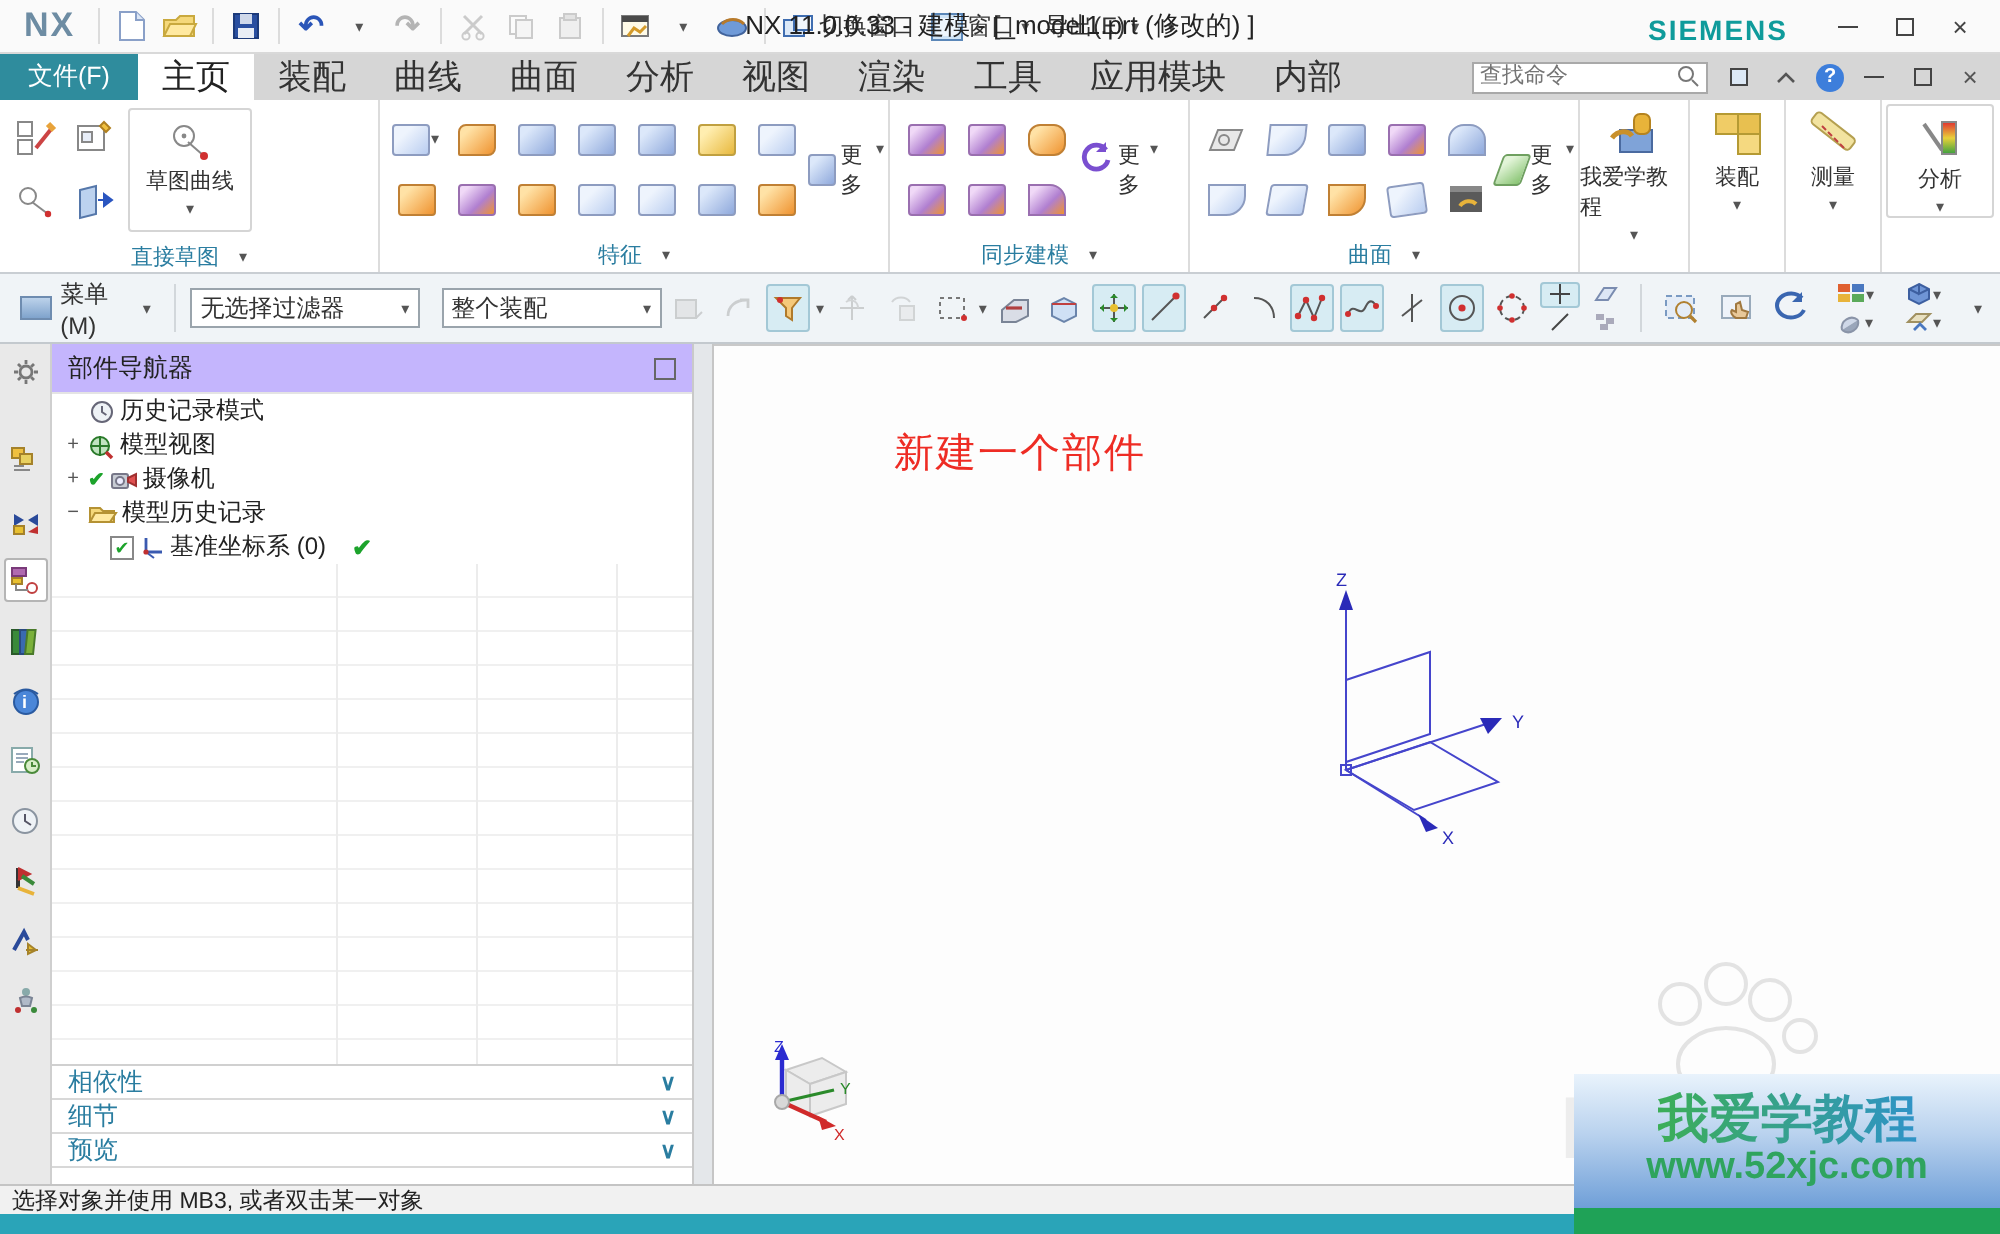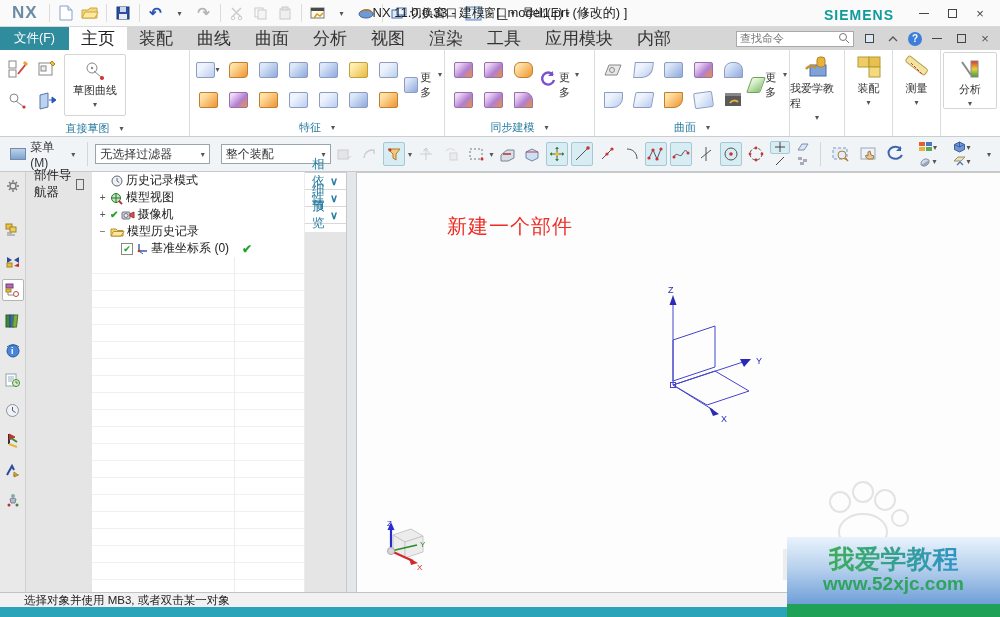--- a/index.html
+++ b/index.html
@@ -62,21 +62,21 @@
   .t2right{margin-left:auto;display:flex;align-items:center;gap:4px;padding-right:4px}
 
   
   .main{position:absolute;left:0;top:172px;width:1000px;height:420px;display:flex}
   .leftstrip{width:26px;background:#e9e9e9;border-right:1px solid #cfcfcf;display:flex;flex-direction:column;align-items:center;padding-top:3px;gap:8px}
   .lsbtn{width:22px;height:22px;display:flex;align-items:center;justify-content:center;border-radius:2px}
   .lsbtn.active{background:#fff;border:1px solid #b5b5b5}
   .lsbtn svg{display:block}
   .strip-gap{height:6px}
 
-  .panel{width:321px;background:#e5e5e5;border-right:1px solid #c9c9c9;display:flex;flex-direction:row;position:relative}
+  .panel{width:321px;background:#c4b5fd;border-right:1px solid #c9c9c9;display:flex;flex-direction:column;position:relative}
   .panelhead{height:25px;display:flex;align-items:center;justify-content:space-between;padding:0 8px;font-size:12.5px;color:#222;border-bottom:1px solid #e4e4e4}
   .pinbox{width:11px;height:11px;border:1px solid #666}
   .cols{height:17px;display:flex;font-size:12px;color:#333;border-bottom:1px solid #e0e0e0}
   .cols>div{display:flex;align-items:center;gap:4px;padding:0 6px;border-right:1px solid #e6e6e6}
   .c-name{width:142px}.c-latest{width:70px}.c-note{width:70px}.c-x{flex:1;border-right:0!important}
   .treewrap{flex:1;position:relative;background:
       repeating-linear-gradient(180deg,#fff 0 16px,#f0f0f0 16px 17px)}
   .treewrap .vline{position:absolute;top:0;bottom:0;width:1px;background:#ececec}
   .trow{height:17px;display:flex;align-items:center;font-size:12px;color:#222;position:relative;background:#fff}
   .trow .name{display:flex;align-items:center;gap:3px;width:142px;padding-left:6px;overflow:hidden;white-space:nowrap}
@@ -88,21 +88,21 @@
   .sections{border-top:1px solid #d0d0d0}
   .secrow{height:17px;display:flex;align-items:center;justify-content:space-between;padding:0 8px;color:#2a7da0;font-size:12.5px;border-bottom:1px solid #d8d8d8;background:#fff}
   .secrow .chev{color:#2a7da0;font-size:11px;font-weight:bold}
   .panelfoot{height:8px;background:#fff}
 
   .sash{width:10px;background:#e4e7ea;border-right:1px solid #c6c6c6}
   .canvas{flex:1;position:relative;background:#fdfdfd;border-top:1px solid #c9c9c9;overflow:hidden}
   .annotation{position:absolute;left:90px;top:40px;font-size:20px;color:#ee2c24;letter-spacing:1px}
 
   
-  .statusbar{position:absolute;left:0;top:592px;width:1000px;height:15px;background:#f1f1f1;border-top:1px solid #c4c4c4;display:flex;align-items:center;font-size:11.5px;color:#222;padding-left:24px}
+  .statusbar{position:absolute;left:0;top:592px;width:1000px;height:15px;background:#f1f1f1;border-top:1px solid #c4c4c4;display:flex;align-items:center;font-size:11.5px;color:#222;padding-left:6px}
   .statussep{position:absolute;left:788px;top:592px;height:15px;width:1px;background:#c4c4c4}
   .bottomstrip{position:absolute;left:0;top:607px;width:1000px;height:10px;background:#2aa4b8}
 
   
   .paw{position:absolute;left:818px;top:480px}
   .faintlogo{position:absolute;left:780px;top:540px;font-size:44px;color:#ededed;font-weight:bold;z-index:1}
   .wmbox{position:absolute;left:787px;top:537px;width:213px;height:67px;background:linear-gradient(180deg,#e9f3fc 0%,#b9d2ee 45%,#6f9fd8 100%);z-index:2;display:flex;flex-direction:column;align-items:center;justify-content:center}
   .wm1{font-size:26px;font-weight:bold;background:linear-gradient(90deg,#3cae57,#2f93c8);-webkit-background-clip:text;background-clip:text;color:transparent;line-height:1.05}
   .wm2{font-size:19px;font-weight:bold;color:#2fa45e}
   .wmstrip{position:absolute;left:787px;top:604px;width:213px;height:13px;background:#1fa257;z-index:2}

